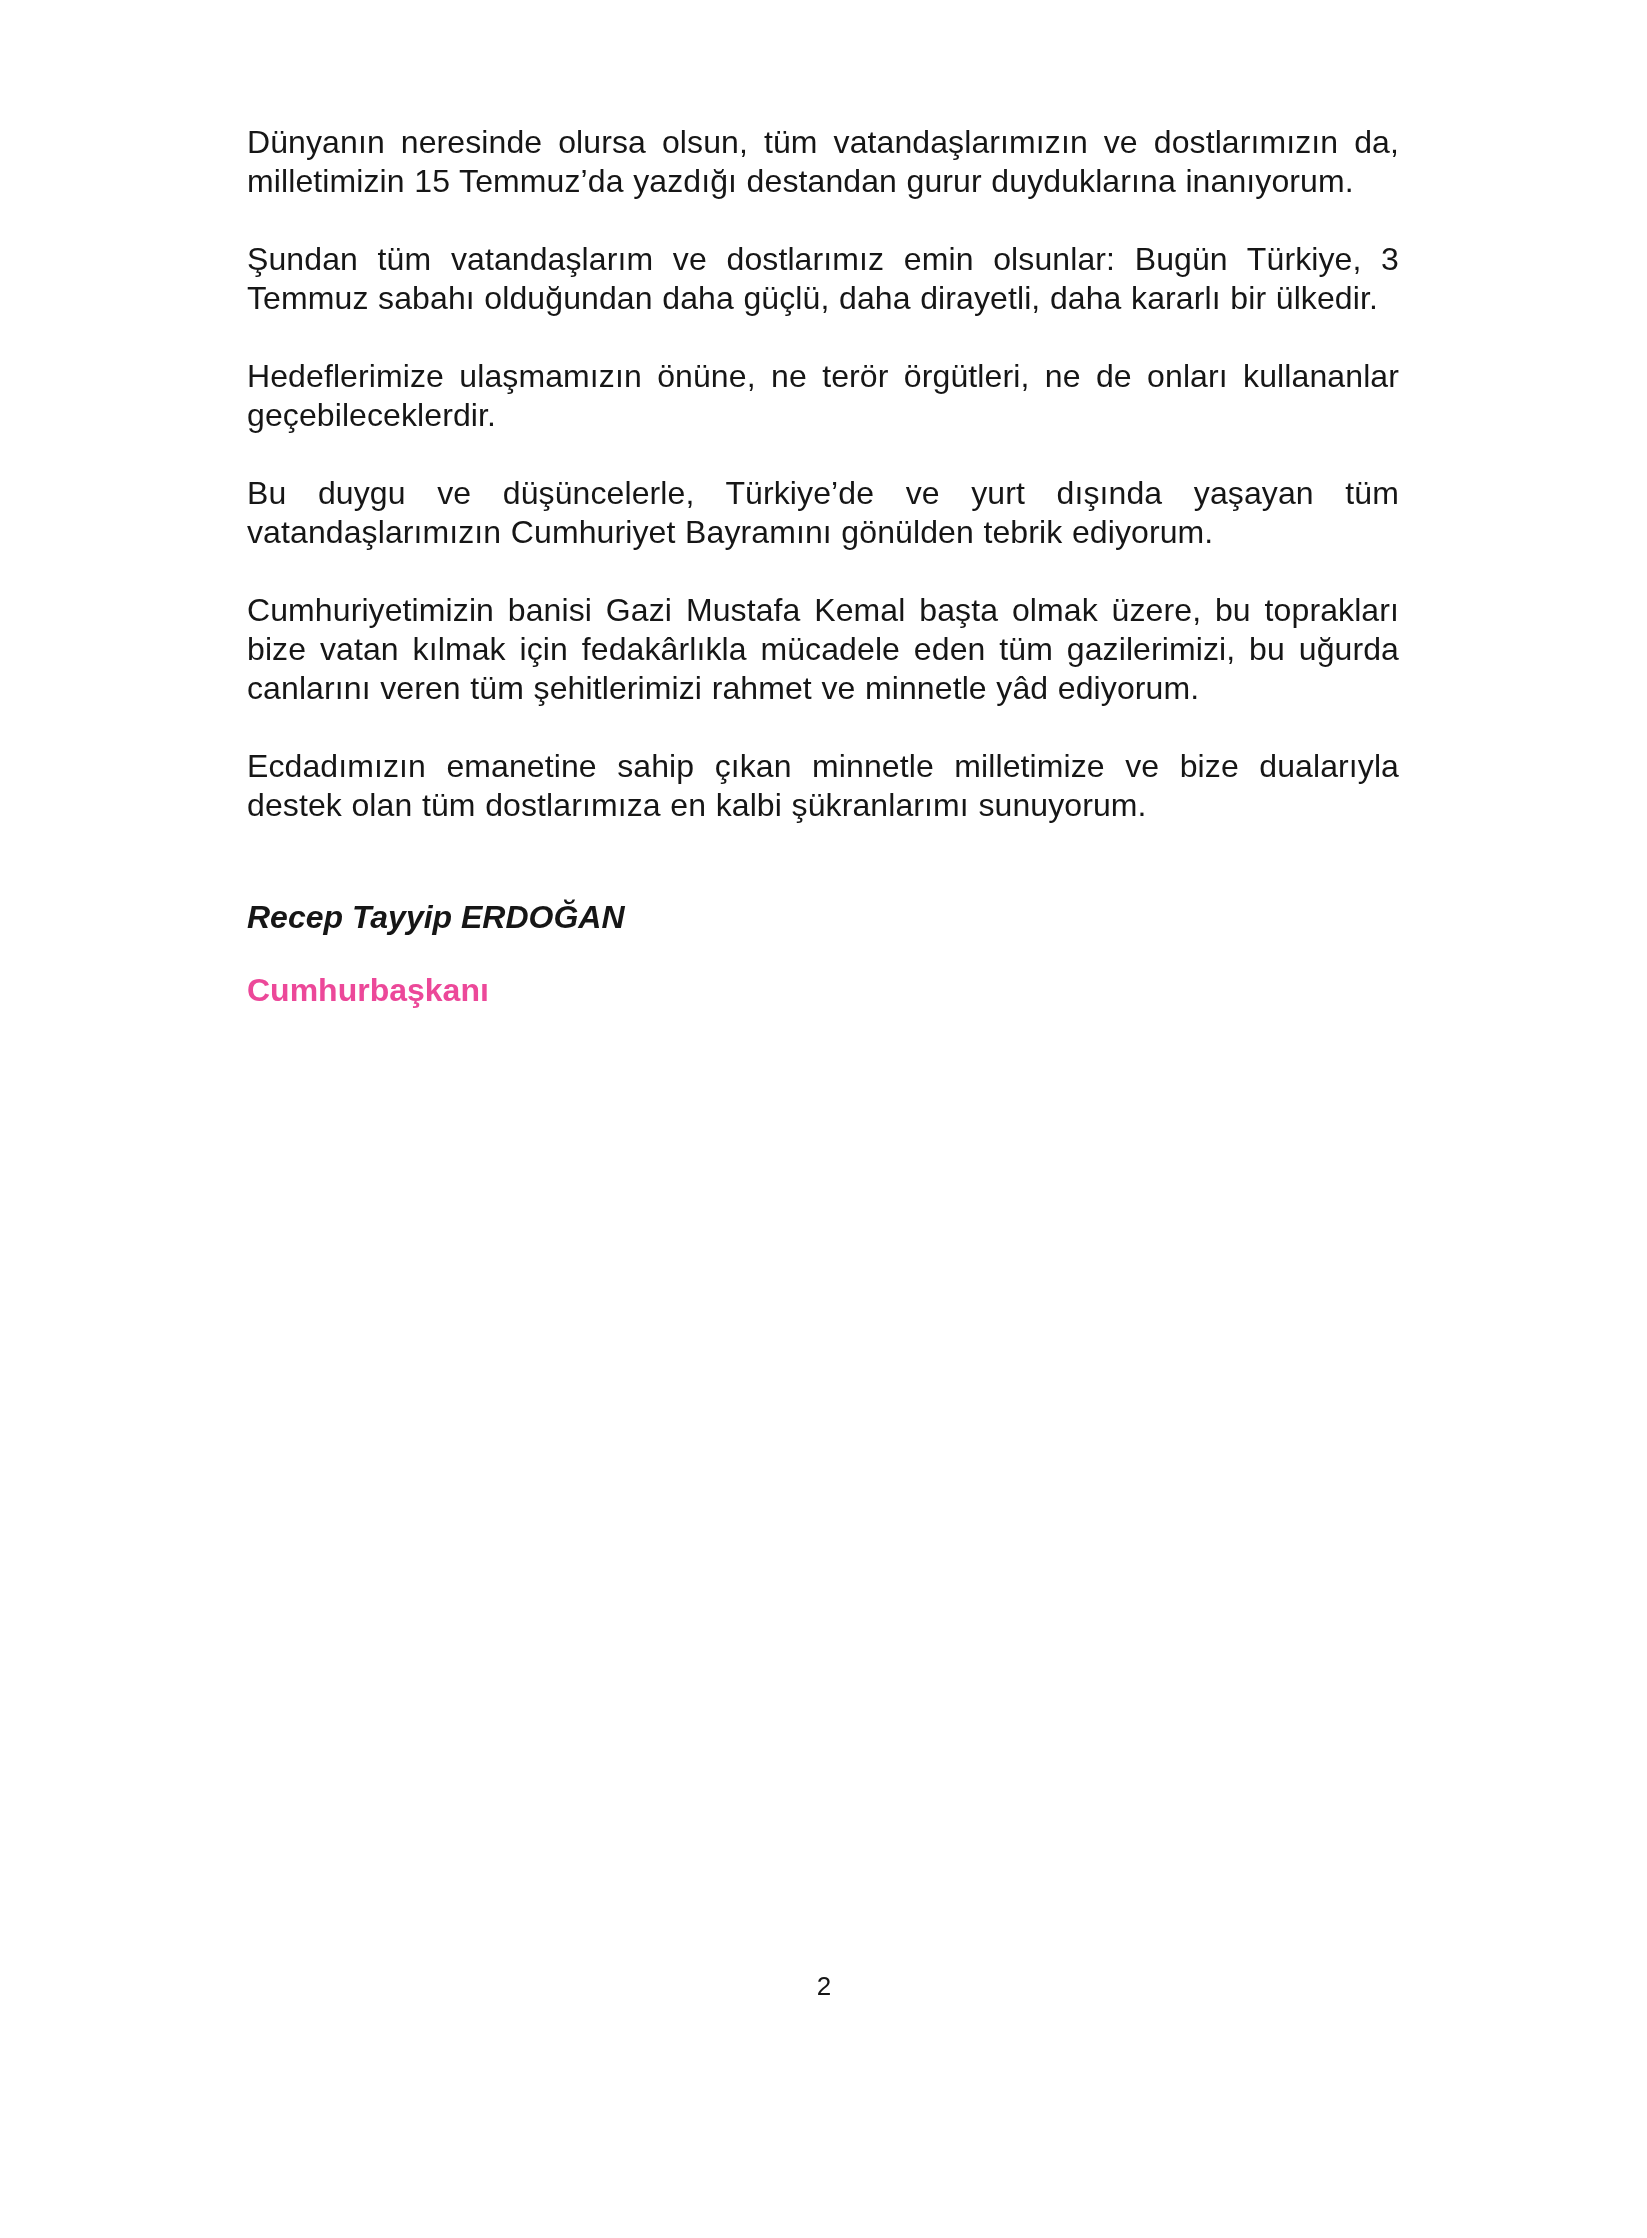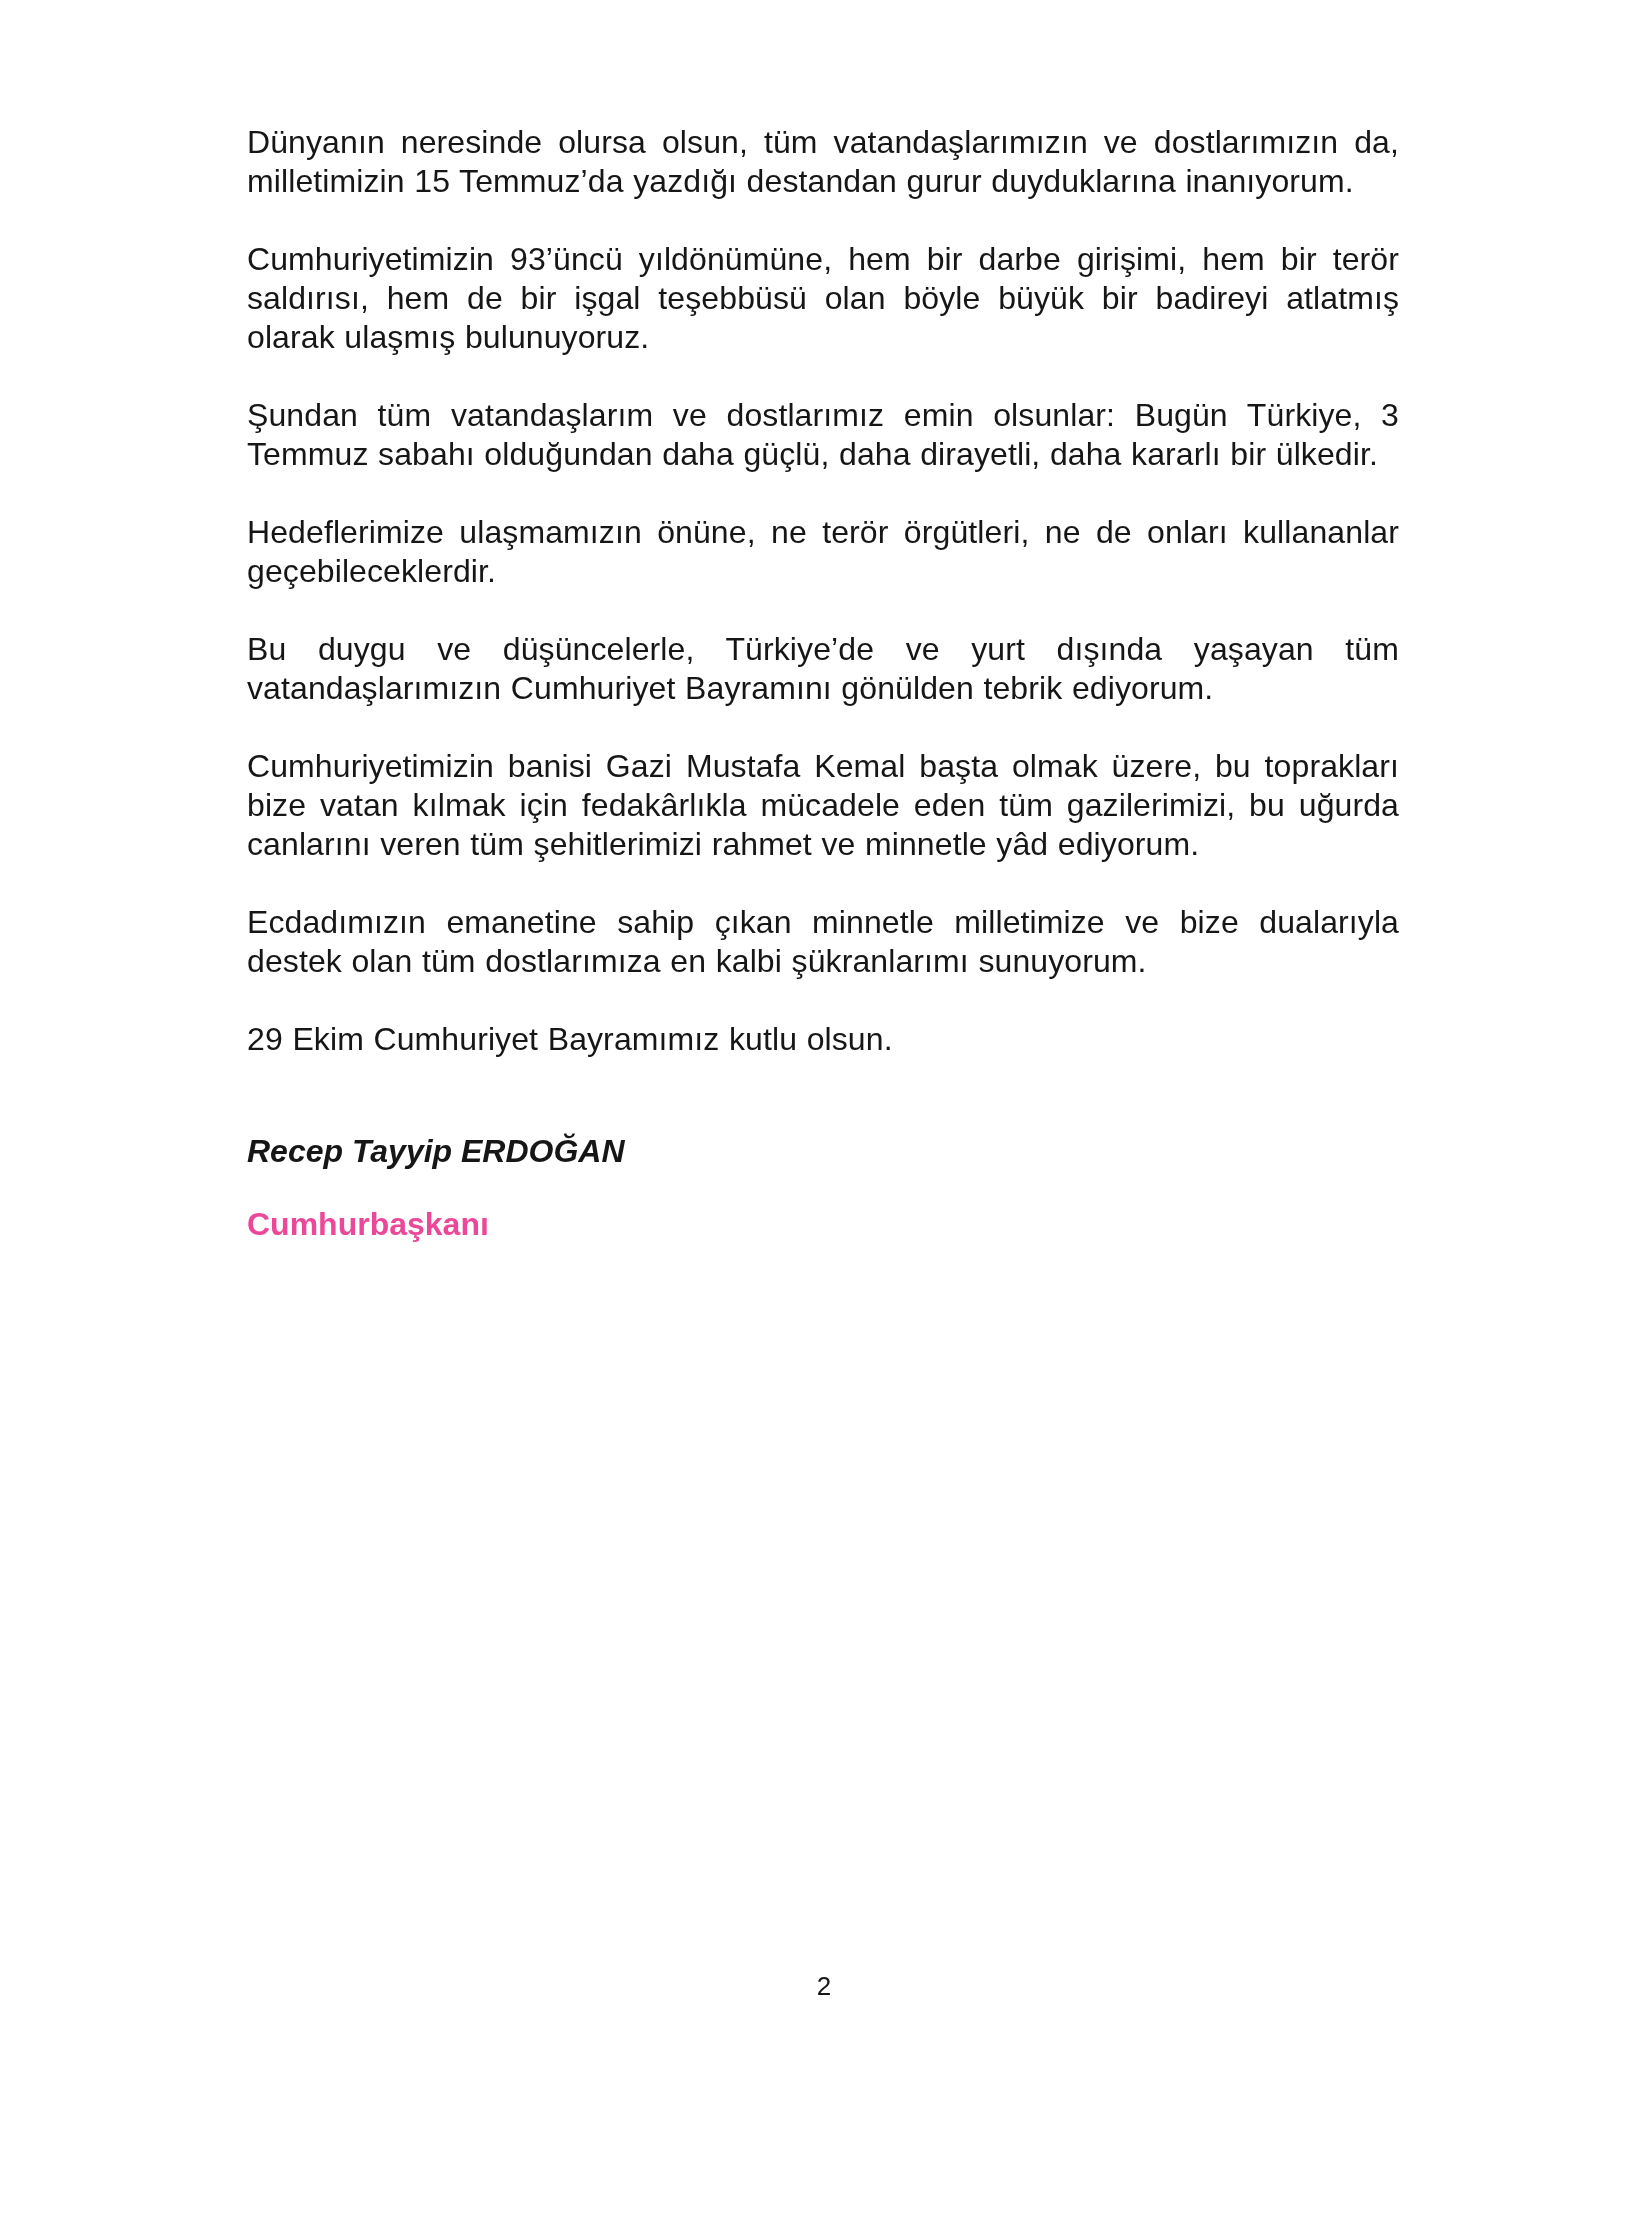--- a/index.html
+++ b/index.html
@@ -62,25 +62,23 @@
       line-height: 30px;
       color: #161616;
     }
   </style>
 </head>
 <body>
 
 <div class="page">
   <div class="content">
     <p class="para">Dünyanın neresinde olursa olsun, tüm vatandaşlarımızın ve dostlarımızın da, milletimizin 15 Temmuz’da yazdığı destandan gurur duyduklarına inanıyorum.</p>
-    <p class="para">Cumhuriyetimizin 93’üncü yıldönümüne, hem bir darbe girişimi, hem bir terör saldırısı, hem de bir işgal teşebbüsü olan böyle büyük bir badireyi atlatmış olarak ulaşmış bulunuyoruz.</p>
     <p class="para">Şundan tüm vatandaşlarım ve dostlarımız emin olsunlar: Bugün Türkiye, 3 Temmuz sabahı olduğundan daha güçlü, daha dirayetli, daha kararlı bir ülkedir.</p>
     <p class="para">Hedeflerimize ulaşmamızın önüne, ne terör örgütleri, ne de onları kullananlar geçebileceklerdir.</p>
     <p class="para">Bu duygu ve düşüncelerle, Türkiye’de ve yurt dışında yaşayan tüm vatandaşlarımızın Cumhuriyet Bayramını gönülden tebrik ediyorum.</p>
     <p class="para">Cumhuriyetimizin banisi Gazi Mustafa Kemal başta olmak üzere, bu toprakları bize vatan kılmak için fedakârlıkla mücadele eden tüm gazilerimizi, bu uğurda canlarını veren tüm şehitlerimizi rahmet ve minnetle yâd ediyorum.</p>
     <p class="para">Ecdadımızın emanetine sahip çıkan minnetle milletimize ve bize dualarıyla destek olan tüm dostlarımıza en kalbi şükranlarımı sunuyorum.</p>
-    <p class="para">29 Ekim Cumhuriyet Bayramımız kutlu olsun.</p>
     <p class="sig-name">Recep Tayyip ERDOĞAN</p>
     <p class="sig-title">Cumhurbaşkanı</p>
   </div>
   <div class="page-number">2</div>
 </div>
 
 
 </body></html>

